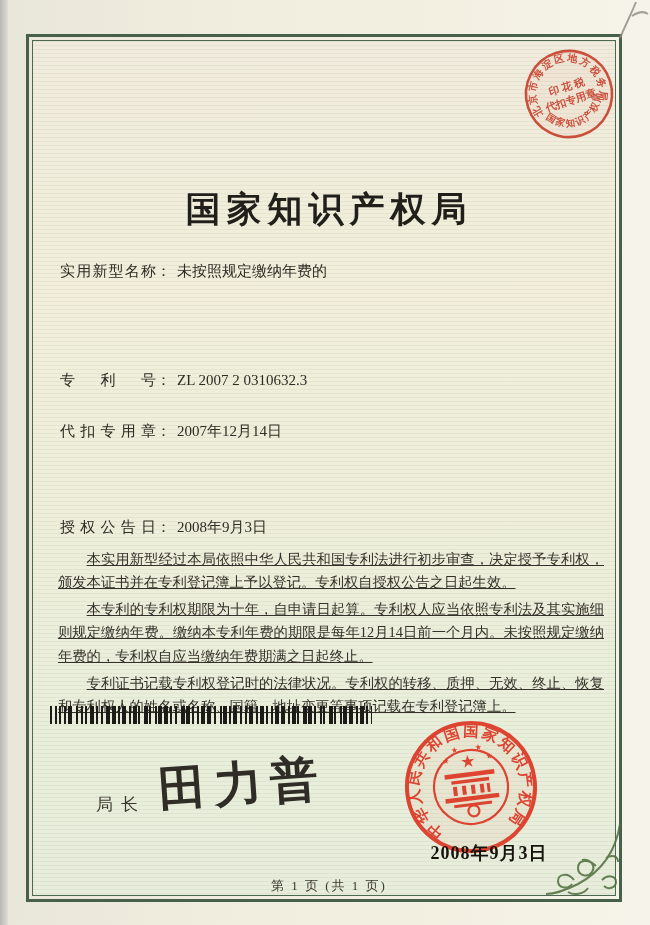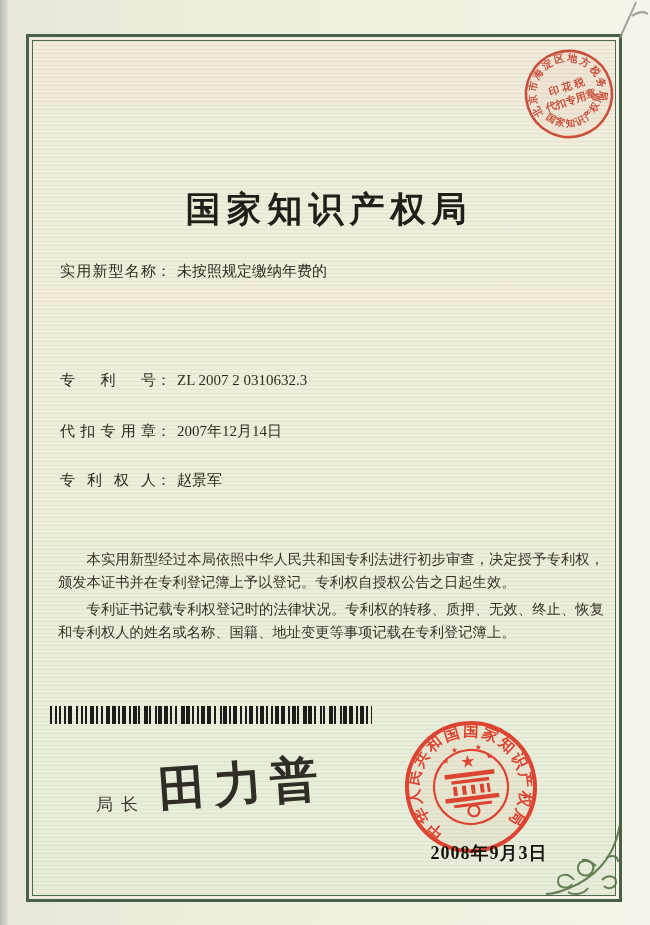--- a/index.html
+++ b/index.html
@@ -13,21 +13,21 @@
       repeating-linear-gradient(180deg, rgba(125,158,115,0.10) 0px, rgba(125,158,115,0.10) 1px, rgba(0,0,0,0) 1px, rgba(0,0,0,0) 4px),
       linear-gradient(180deg,#f0ebdc 0%,#f2eedb 30%,#eeeeda 55%,#e9eedb 80%,#e7edda 100%);}
   
   .abs{position:absolute;}
   .certno{left:38px;top:78px;font-size:15px;color:#3a382f;letter-spacing:1px;}
   .title{left:0;top:186px;width:642px;text-align:center;font-size:35px;font-weight:700;color:#211f1a;letter-spacing:6px;}
   .fieldrow{left:52px;height:22px;font-size:15px;color:#2e2b24;white-space:nowrap;}
   .fieldrow .lbl{display:inline-block;width:96px;text-align:justify;text-align-last:justify;vertical-align:top;}
   .fieldrow .colon{display:inline-block;margin-right:6px;}
   .r1{top:262px;}.r2{top:320px;}.r3{top:371px;}.r4{top:422px;}.r5{top:471px;}.r6{top:518px;}
-  .paras{left:50px;top:548px;width:546px;font-size:14.3px;line-height:1.62;color:#35312a;text-align:justify;}
+  .paras{left:50px;top:548px;width:546px;font-size:14.3px;line-height:1.62;color:#35312a;text-align:justify;text-decoration:underline;}
   .paras p{margin:0 0 4px 0;text-indent:2em;}
   .barcode{left:42px;top:706px;width:322px;height:18px;overflow:hidden;white-space:nowrap;font-size:0;}
   .barcode span{display:inline-block;height:18px;}
   .barcode .b{background:#1c1b18;}
   .sig-label{left:88px;top:793px;font-size:17px;color:#3a372e;letter-spacing:8px;}
   .sig-name{left:150px;top:752px;font-size:48px;font-weight:600;color:#2f2d26;letter-spacing:8px;transform:rotate(-4deg);font-family:"DejaVu Sans",sans-serif;}
   .seal-date{left:396px;top:841px;width:170px;text-align:center;font-size:18px;font-weight:600;color:#16130e;letter-spacing:1px;z-index:6;}
   .footer{left:0;top:877px;width:642px;text-align:center;font-size:13px;color:#3c392f;letter-spacing:2px;}
   .logo{left:267px;top:76px;width:120px;height:94px;}
   .logo .star{position:absolute;color:#e0392a;line-height:1;}
@@ -85,26 +85,27 @@
 
     <div class="abs fieldrow r1">
       <span class="lbl">实用新型名称</span><span class="colon">：</span><span>未按照规定缴纳年费的</span>
     </div>
     <div class="abs fieldrow r3">
       <span class="lbl">专利号</span><span class="colon">：</span><span>ZL 2007 2 0310632.3</span>
     </div>
     <div class="abs fieldrow r4">
       <span class="lbl">代扣专用章</span><span class="colon">：</span><span>2007年12月14日</span>
     </div>
-    <div class="abs fieldrow r5">
-      <span class="lbl">专利权人</span><span class="colon">：</span><span>赵景军</span>
+    <div class="abs fieldrow r6">
+      <span class="lbl">授权公告日</span><span class="colon">：</span><span>2008年9月3日</span>
     </div>
 
     <div class="abs paras">
       <p>本实用新型经过本局依照中华人民共和国专利法进行初步审查，决定授予专利权，颁发本证书并在专利登记簿上予以登记。专利权自授权公告之日起生效。</p>
+      <p>本专利的专利权期限为十年，自申请日起算。专利权人应当依照专利法及其实施细则规定缴纳年费。缴纳本专利年费的期限是每年12月14日前一个月内。未按照规定缴纳年费的，专利权自应当缴纳年费期满之日起终止。</p>
       <p>专利证书记载专利权登记时的法律状况。专利权的转移、质押、无效、终止、恢复和专利权人的姓名或名称、国籍、地址变更等事项记载在专利登记簿上。</p>
     </div>
 
     <div class="abs barcode"><span class="b" style="width: 2px;"></span><span style="width: 3.4px;"></span><span class="b" style="width: 2px;"></span><span style="width: 1.7px;"></span><span class="b" style="width: 2px;"></span><span style="width: 3.4px;"></span><span class="b" style="width: 2px;"></span><span style="width: 1.7px;"></span><span class="b" style="width: 4px;"></span><span style="width: 3.4px;"></span><span class="b" style="width: 2px;"></span><span style="width: 3.4px;"></span><span class="b" style="width: 2px;"></span><span style="width: 1.7px;"></span><span class="b" style="width: 2px;"></span><span style="width: 3.4px;"></span><span class="b" style="width: 4px;"></span><span style="width: 1.7px;"></span><span class="b" style="width: 2px;"></span><span style="width: 3.4px;"></span><span class="b" style="width: 2px;"></span><span style="width: 3.4px;"></span><span class="b" style="width: 4px;"></span><span style="width: 1.7px;"></span><span class="b" style="width: 4px;"></span><span style="width: 1.7px;"></span><span class="b" style="width: 2px;"></span><span style="width: 1.7px;"></span><span class="b" style="width: 4px;"></span><span style="width: 3.4px;"></span><span class="b" style="width: 2px;"></span><span style="width: 1.7px;"></span><span class="b" style="width: 4px;"></span><span style="width: 1.7px;"></span><span class="b" style="width: 2px;"></span><span style="width: 3.4px;"></span><span class="b" style="width: 4px;"></span><span style="width: 1.7px;"></span><span class="b" style="width: 2px;"></span><span style="width: 3.4px;"></span><span class="b" style="width: 2px;"></span><span style="width: 1.7px;"></span><span class="b" style="width: 4px;"></span><span style="width: 1.7px;"></span><span class="b" style="width: 4px;"></span><span style="width: 1.7px;"></span><span class="b" style="width: 2px;"></span><span style="width: 3.4px;"></span><span class="b" style="width: 2px;"></span><span style="width: 3.4px;"></span><span class="b" style="width: 4px;"></span><span style="width: 1.7px;"></span><span class="b" style="width: 4px;"></span><span style="width: 1.7px;"></span><span class="b" style="width: 2px;"></span><span style="width: 3.4px;"></span><span class="b" style="width: 2px;"></span><span style="width: 1.7px;"></span><span class="b" style="width: 4px;"></span><span style="width: 1.7px;"></span><span class="b" style="width: 4px;"></span><span style="width: 3.4px;"></span><span class="b" style="width: 2px;"></span><span style="width: 3.4px;"></span><span class="b" style="width: 2px;"></span><span style="width: 1.7px;"></span><span class="b" style="width: 4px;"></span><span style="width: 1.7px;"></span><span class="b" style="width: 2px;"></span><span style="width: 1.7px;"></span><span class="b" style="width: 4px;"></span><span style="width: 3.4px;"></span><span class="b" style="width: 2px;"></span><span style="width: 3.4px;"></span><span class="b" style="width: 2px;"></span><span style="width: 1.7px;"></span><span class="b" style="width: 4px;"></span><span style="width: 3.4px;"></span><span class="b" style="width: 2px;"></span><span style="width: 1.7px;"></span><span class="b" style="width: 4px;"></span><span style="width: 1.7px;"></span><span class="b" style="width: 2px;"></span><span style="width: 3.4px;"></span><span class="b" style="width: 2px;"></span><span style="width: 1.7px;"></span><span class="b" style="width: 4px;"></span><span style="width: 1.7px;"></span><span class="b" style="width: 4px;"></span><span style="width: 3.4px;"></span><span class="b" style="width: 2px;"></span><span style="width: 1.7px;"></span><span class="b" style="width: 4px;"></span><span style="width: 1.7px;"></span><span class="b" style="width: 2px;"></span><span style="width: 3.4px;"></span><span class="b" style="width: 4px;"></span><span style="width: 1.7px;"></span><span class="b" style="width: 4px;"></span><span style="width: 1.7px;"></span><span class="b" style="width: 2px;"></span><span style="width: 3.4px;"></span><span class="b" style="width: 2px;"></span><span style="width: 1.7px;"></span><span class="b" style="width: 2px;"></span><span style="width: 3.4px;"></span><span class="b" style="width: 4px;"></span><span style="width: 1.7px;"></span><span class="b" style="width: 2px;"></span><span style="width: 3.4px;"></span><span class="b" style="width: 2px;"></span><span style="width: 1.7px;"></span><span class="b" style="width: 4px;"></span><span style="width: 1.7px;"></span><span class="b" style="width: 4px;"></span><span style="width: 3.4px;"></span><span class="b" style="width: 2px;"></span><span style="width: 1.7px;"></span><span class="b" style="width: 4px;"></span><span style="width: 1.7px;"></span><span class="b" style="width: 2px;"></span><span style="width: 3.4px;"></span><span class="b" style="width: 2px;"></span></div>
 
     <div class="abs sig-label">局长</div>
     <div class="abs sig-name">田力普</div>
 
     <svg class="abs bigseal" viewBox="0 0 178 178">
       <defs>
@@ -131,20 +132,21 @@
           <rect x="105" y="87" width="3" height="9"></rect>
           <rect x="62" y="98" width="54" height="4.5"></rect>
           <rect x="70" y="105" width="38" height="3"></rect>
           <circle cx="89" cy="113" r="5.5" fill="none" stroke="#dd3b28" stroke-width="2.2"></circle>
         </g>
       </g>
     </svg>
 
     <div class="abs seal-date">2008年9月3日</div>
 
+    <div class="abs footer">第 1 页 (共 1 页)</div>
 
     <svg class="abs flourish" viewBox="0 0 80 82">
       <g fill="none" stroke="#4f6c3e" stroke-width="2" opacity="0.85">
         <path d="M76,6 C72,32 60,52 34,66 C20,73 10,76 2,76"></path>
         <path d="M52,48 C44,40 34,42 34,50 C34,58 44,60 48,54 C52,48 46,40 38,42"></path>
         <path d="M58,62 C64,56 72,58 72,64 C72,70 64,72 60,68"></path>
         <path d="M30,62 C24,54 14,56 14,63 C14,70 24,72 28,66"></path>
         <path d="M44,70 C40,76 30,78 24,74"></path>
         <path d="M62,40 C68,36 74,38 74,44"></path>
       </g>

